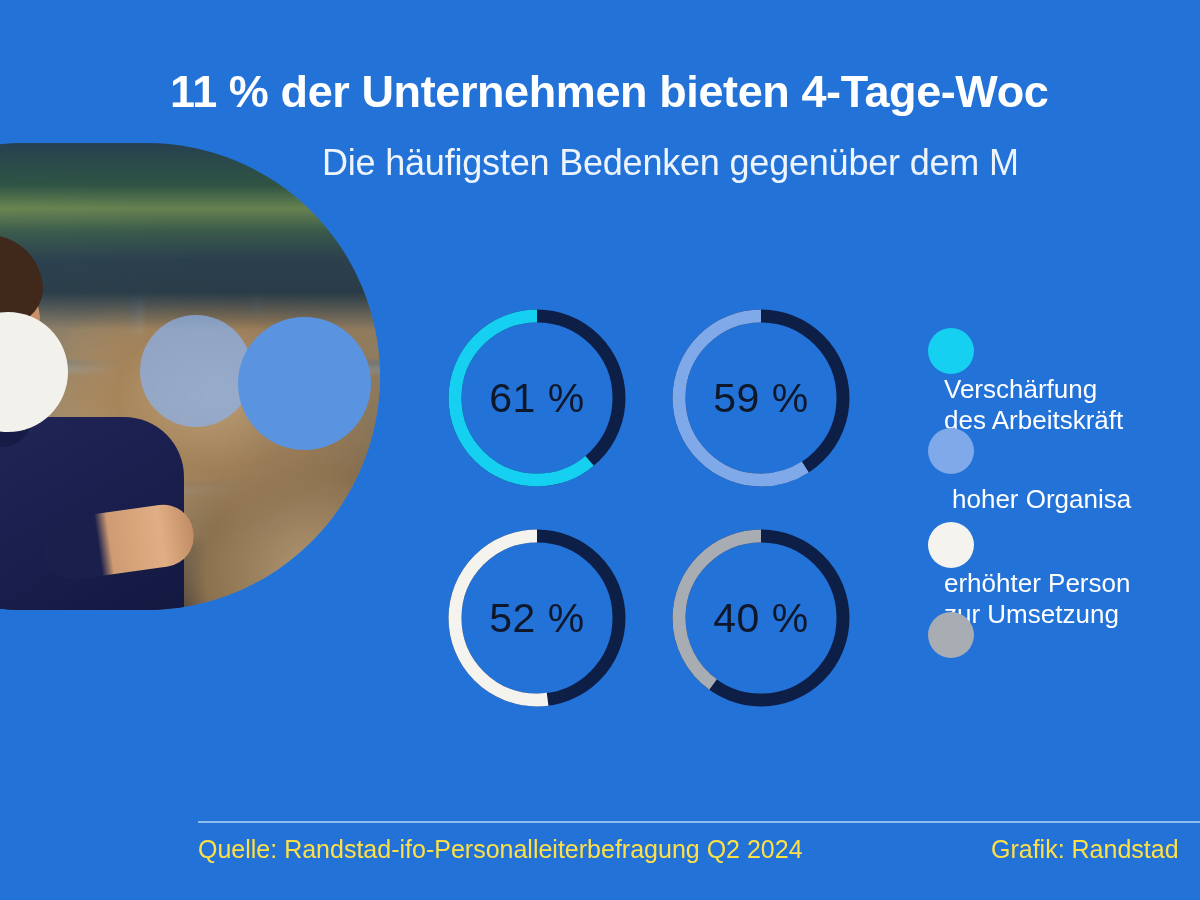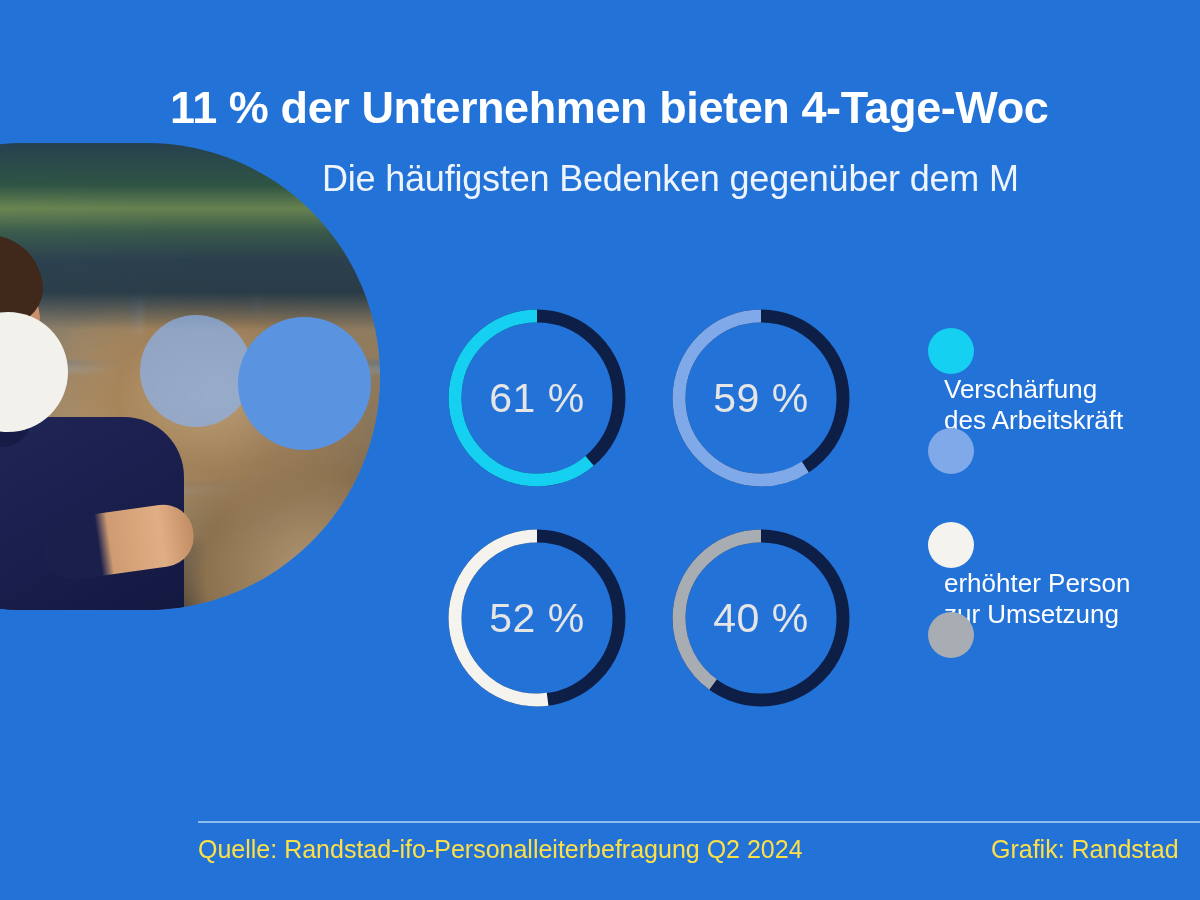--- a/index.html
+++ b/index.html
@@ -15,21 +15,21 @@
     overflow: hidden;
     background: #2272d8;
     font-family: "Liberation Sans", "DejaVu Sans", sans-serif;
     -webkit-font-smoothing: antialiased;
   }
 
   
   .header {
     position: absolute;
     left: 0;
-    top: 16px;
+    top: 0;
     width: 1200px;
     height: 200px;
     z-index: 40;
     pointer-events: none;
   }
   .title {
     position: absolute;
     left: 170px;
     top: 68px;
     white-space: nowrap;
@@ -170,21 +170,21 @@
   .donut.p2 { left: 8px;   top: 229px;}
   .donut.p3 { left: 232px; top: 229px;}
   .donut svg { display: block; width: 178px; height: 178px; }
   .donut-label {
     position: absolute;
     left: 0; top: 0;
     width: 178px; height: 178px;
     display: flex;
     align-items: center;
     justify-content: center;
-    color: #e5e5e5;
+    color: #0f172a;
     font-size: 41px;
     font-weight: 400;
     letter-spacing: 0.5px;
   }
 
   
   .legend {
     position: absolute;
     left: 928px;
     top: 322px;
@@ -307,20 +307,21 @@
   </div>
 
   <div class="legend">
     <div class="legend-row r0">
       <span class="legend-dot" style="background: rgb(21, 208, 240);"></span>
       <span class="legend-text">Verschärfung
 des Arbeitskräft</span>
     </div>
     <div class="legend-row r1">
       <span class="legend-dot" style="background: rgb(127, 169, 232);"></span>
+      <span class="legend-text">hoher Organisa</span>
     </div>
     <div class="legend-row r2">
       <span class="legend-dot" style="background: rgb(245, 243, 238);"></span>
       <span class="legend-text">erhöhter Person
 zur Umsetzung</span>
     </div>
     <div class="legend-row r3">
       <span class="legend-dot" style="background: rgb(168, 172, 179);"></span>
     </div>
   </div>

